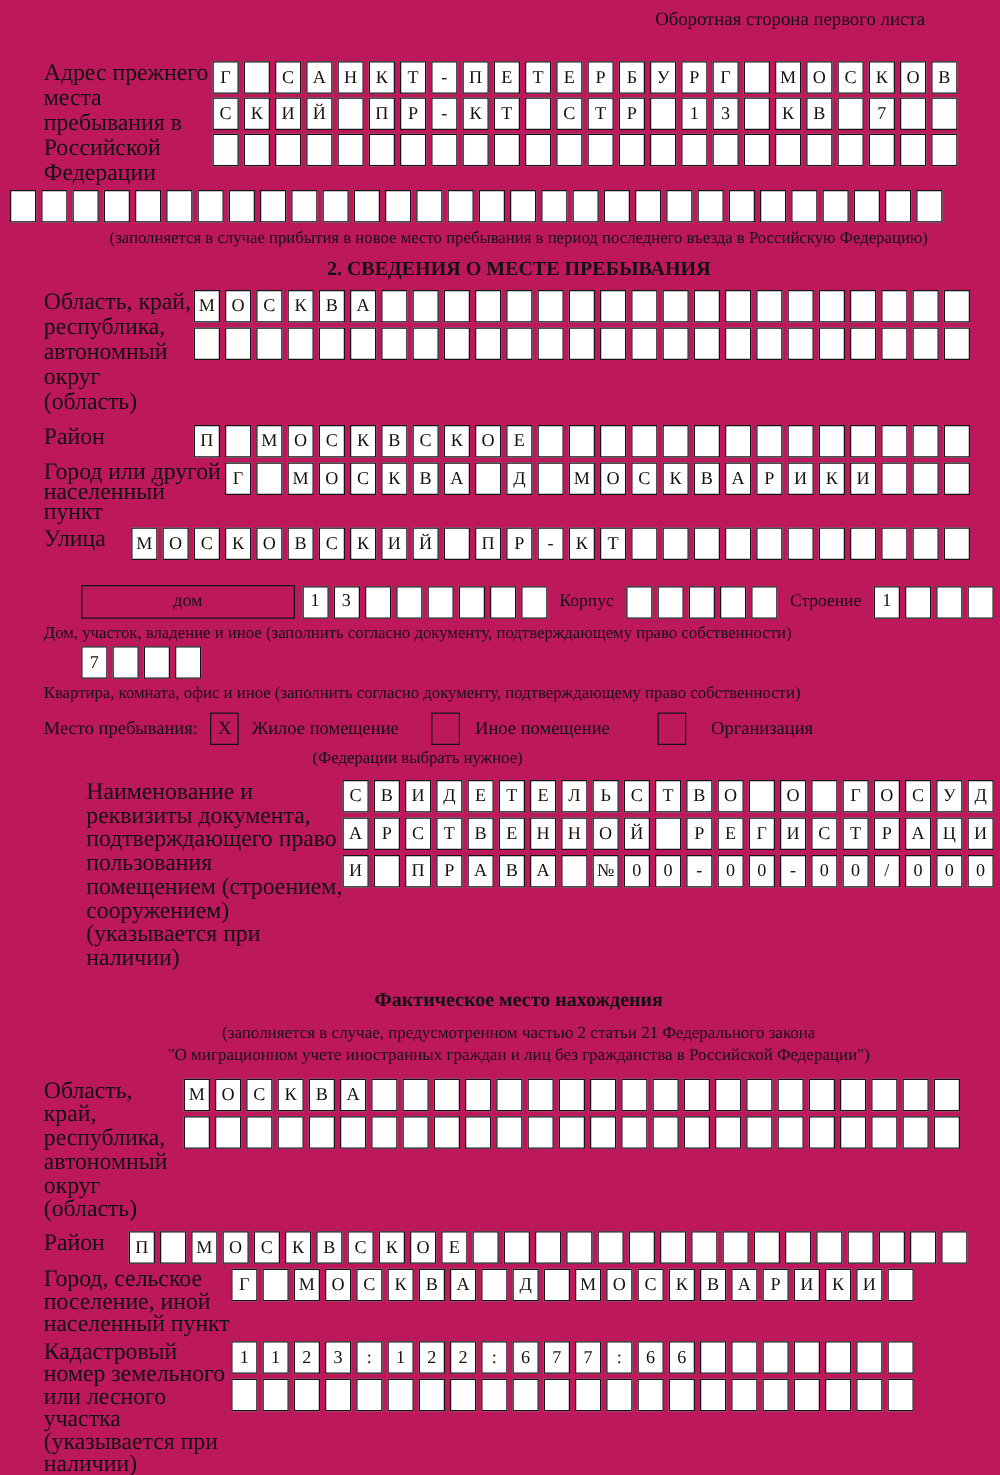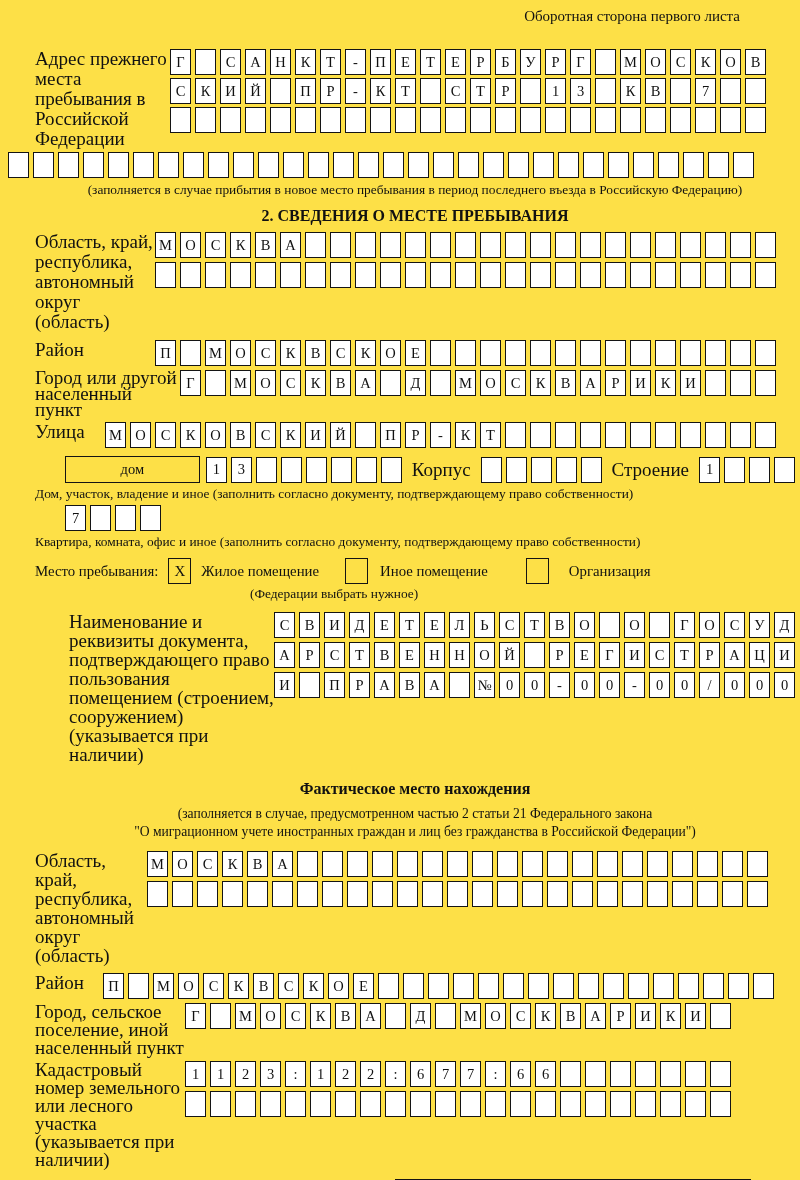--- a/index.html
+++ b/index.html
@@ -1,21 +1,21 @@
 <!DOCTYPE html>
 <html lang="ru"><head>
 <meta charset="utf-8">
 <style>
   html,body{margin:0;padding:0;background:#fff;}
   .page{
     position:relative;
     width:800px;height:1180px;
     box-sizing:border-box;
     padding:8px 5px 0 35px;
-    background:#fde047;
+    background:#be185d;
     color:#111;
     font-family:"Liberation Serif","DejaVu Serif",serif;
     overflow:hidden;
   }
   .header-note{text-align:right;font-size:15px;padding-right:55px;margin-bottom:24px;}
   .field{display:flex;align-items:flex-start;}
   .label{font-size:19px;line-height:20px;flex:0 0 auto;}
   .w135{width:135px;}
   .w120{width:120px;}
   .w145{width:145px;}
@@ -33,22 +33,22 @@
   }
   .fullrow{margin-left:-27px;margin-top:3px;}
   .note{font-size:13.4px;text-align:center;margin-top:4px;}
   .note-left{font-size:13.4px;margin-top:3px;margin-bottom:3px;}
   .sec-title{text-align:center;font-weight:bold;font-size:16px;margin:9px 0 7px 0;}
   .mb8{margin-bottom:8px;} .mb4{margin-bottom:4px;}
   .wide-box{
     box-sizing:border-box;height:27px;border:1.8px solid #141414;
     display:flex;align-items:center;justify-content:center;font-size:14.5px;
   }
-  .house-row{display:flex;align-items:center;gap:6px;margin-left:30px;margin-top:8px;margin-bottom:2px;}
-  .inline-label{font-size:19px;padding:0 4px;}
+  .house-row{display:flex;align-items:center;gap:6px;margin-left:30px;margin-top:20px;margin-bottom:2px;}
+  .inline-label{font-size:14px;padding:0 4px;}
   .stay-row{display:flex;align-items:center;margin-top:8px;font-size:14.8px;}
   .cb{
     box-sizing:border-box;width:23px;height:26px;border:1.6px solid #141414;
     display:flex;align-items:center;justify-content:center;font-size:15px;
   }
   .stay-note{font-size:13.4px;margin-left:215px;margin-top:2px;}
   .center-note{text-align:center;font-size:13.6px;line-height:18px;margin-top:4px;}
   .stamp-box{
     box-sizing:border-box;width:356px;height:175px;border:2px solid #141414;
     margin-left:360px;margin-top:10px;background:#fff;

